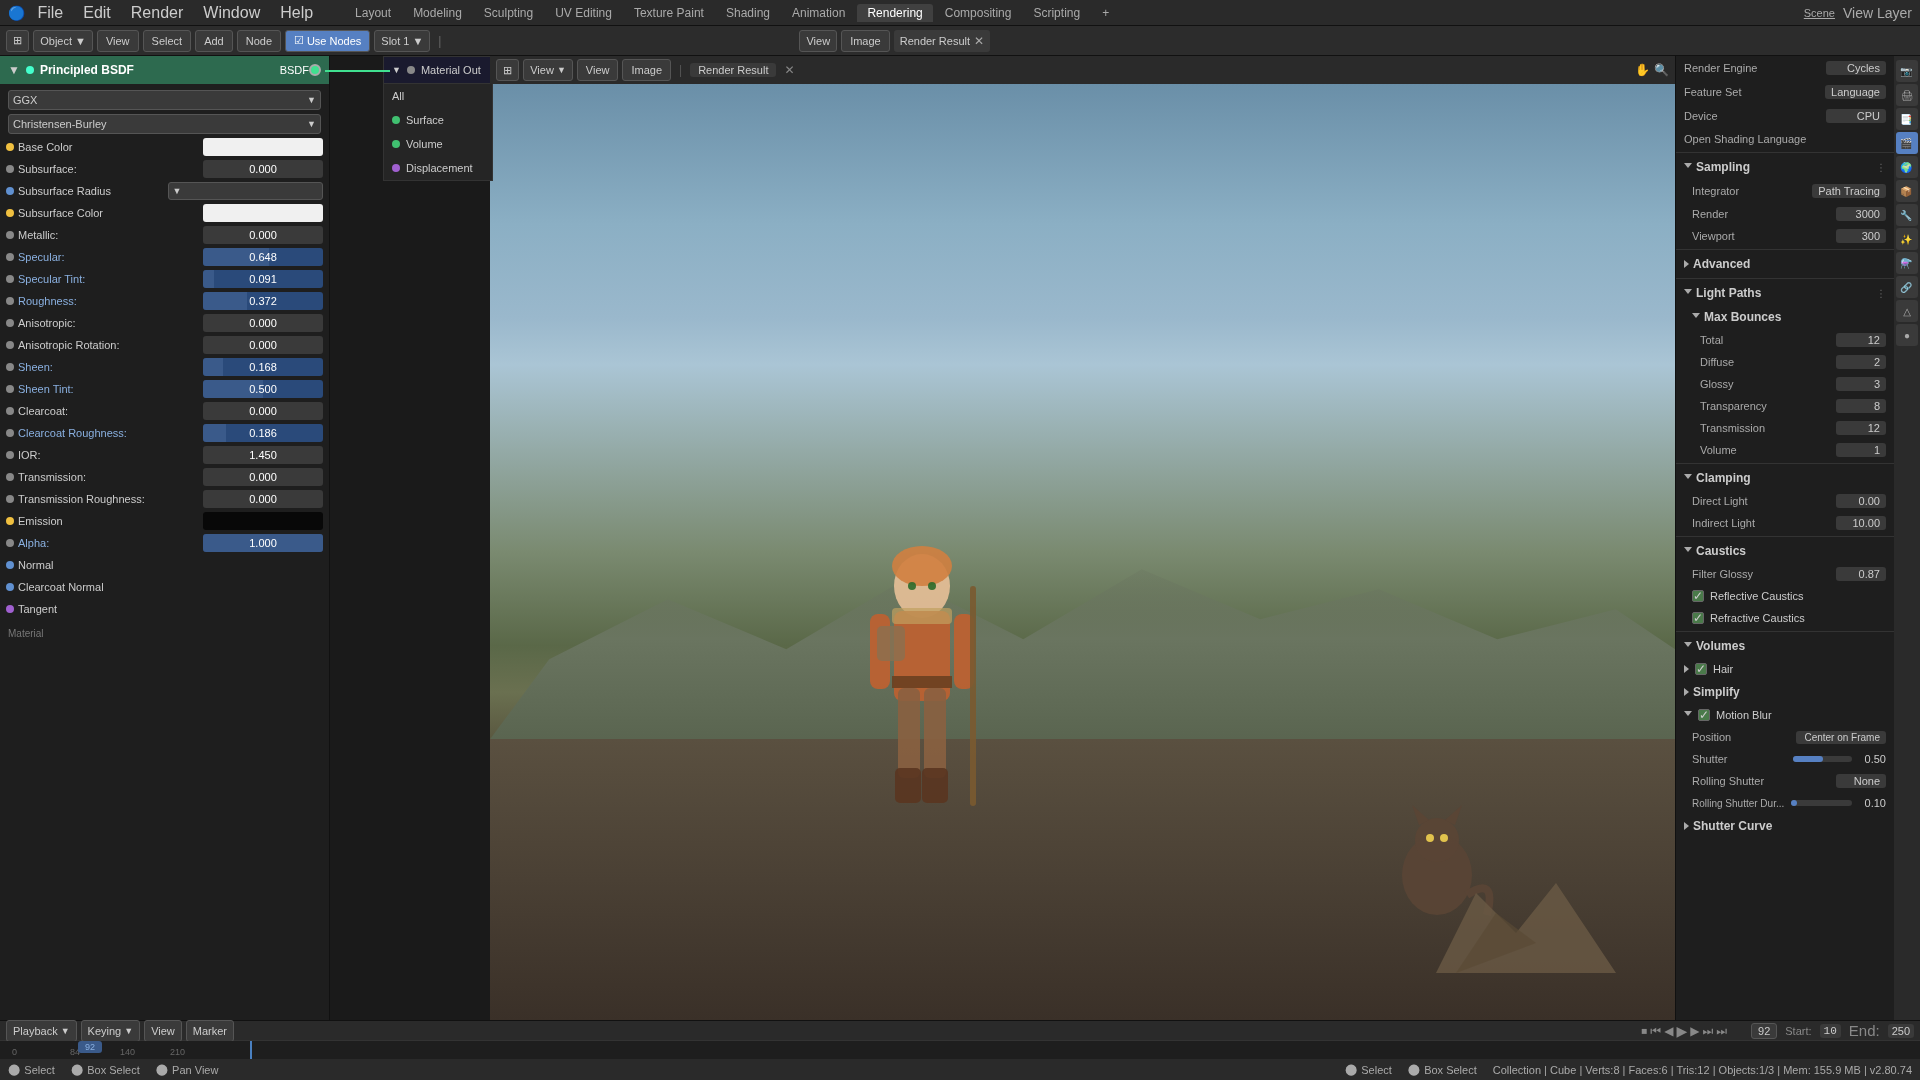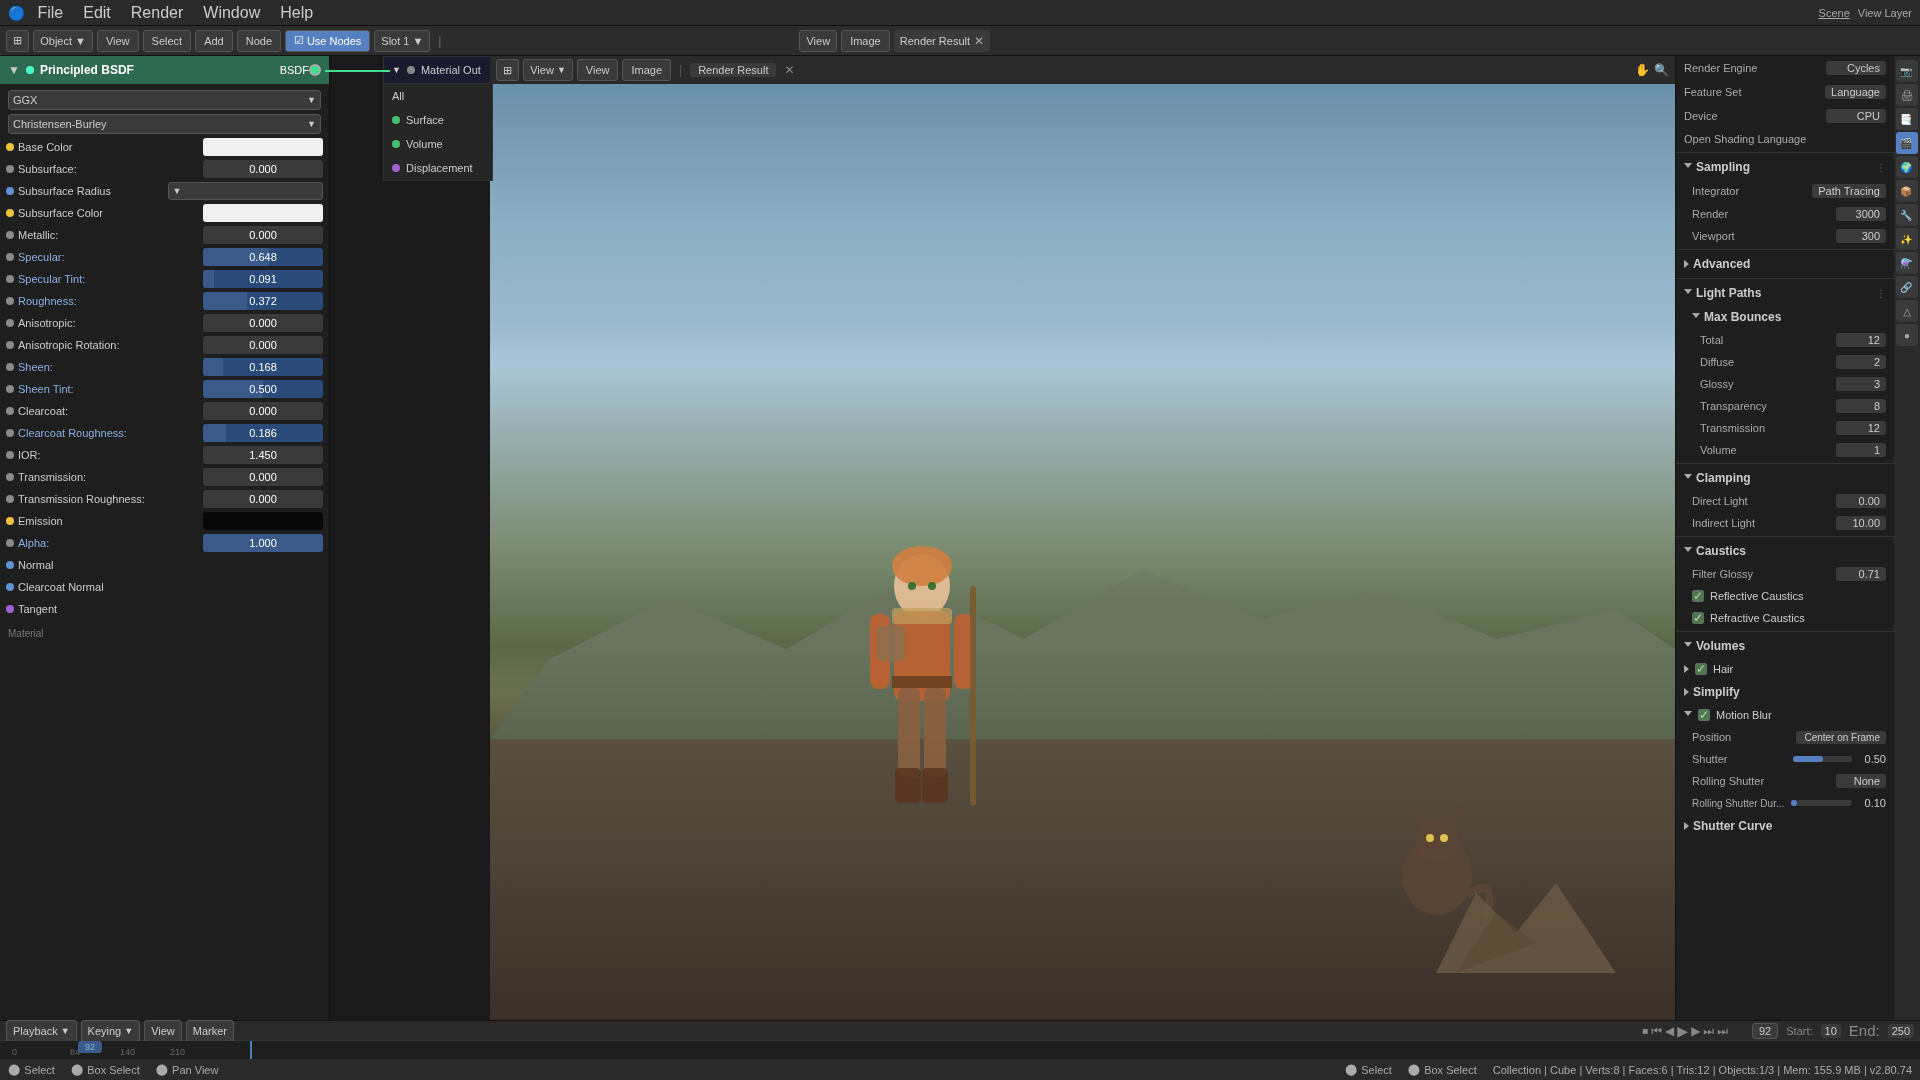--- a/index.html
+++ b/index.html
@@ -440,24 +440,37 @@
 <body>
 
 <div class="top-menubar">
   <span style="font-size:14px;">🔵</span>
   <span class="menu-item">File</span>
   <span class="menu-item">Edit</span>
   <span class="menu-item">Render</span>
   <span class="menu-item">Window</span>
   <span class="menu-item">Help</span>
 
+  <div class="workspace-tabs">
+    <span class="workspace-tab">Layout</span>
+    <span class="workspace-tab">Modeling</span>
+    <span class="workspace-tab">Sculpting</span>
+    <span class="workspace-tab">UV Editing</span>
+    <span class="workspace-tab">Texture Paint</span>
+    <span class="workspace-tab">Shading</span>
+    <span class="workspace-tab">Animation</span>
+    <span class="workspace-tab active">Rendering</span>
+    <span class="workspace-tab">Compositing</span>
+    <span class="workspace-tab">Scripting</span>
+    <span class="workspace-tab">+</span>
+  </div>
 
   <div style="margin-left:auto; display:flex; align-items:center; gap:8px;">
     <span style="font-size:11px; color:#aaa;text-decoration:underline;">Scene</span>
-    <span style="font-size:11px; color:#aaa;">View Layer</span>
+    <span style="font-size:14px; color:#aaa;">View Layer</span>
   </div>
 </div>
 
 <div class="toolbar-secondary">
   <div class="dropdown-btn">
     <span>⊞</span>
   </div>
   <div class="dropdown-btn">
     <span>Object</span>
     <span>▼</span>
@@ -932,21 +945,21 @@
     </div>
 
     <div class="section-divider"></div>
 
     <div class="rpanel-section">
       <div class="triangle open"></div>
       <span class="rpanel-section-label">Caustics</span>
     </div>
     <div class="rpanel-sub-row" style="margin-left:8px;">
       <span class="rpanel-sub-label">Filter Glossy</span>
-      <div class="rpanel-sub-value">0.71</div>
+      <div class="rpanel-sub-value">0.87</div>
     </div>
     <div class="checkbox-row" style="margin-left:8px;">
       <div class="checkbox">✓</div>
       <span class="checkbox-label">Reflective Caustics</span>
     </div>
     <div class="checkbox-row" style="margin-left:8px;">
       <div class="checkbox">✓</div>
       <span class="checkbox-label">Refractive Caustics</span>
     </div>
 
@@ -1035,21 +1048,21 @@
       <span style="cursor:pointer; color:#888; font-size:12px;">◀</span>
       <span style="cursor:pointer; color:#888; font-size:14px;">▶</span>
       <span style="cursor:pointer; color:#888; font-size:12px;">▶</span>
       <span style="cursor:pointer; color:#888; font-size:12px;">⏭</span>
       <span style="cursor:pointer; color:#888; font-size:12px;">⏭</span>
     </div>
 
     <div style="margin-left:20px; display:flex; align-items:center; gap:8px;">
       <div style="background:#3a3a3a; border-radius:3px; padding:1px 6px; font-size:11px; border:1px solid #555;">92</div>
       <span style="font-size:11px; color:#888;">Start:</span>
-      <div style="background:#3a3a3a; border-radius:3px; padding:1px 4px; font-size:11px;">10</div>
+      <div style="background:#3a3a3a; border-radius:3px; padding:1px 4px; font-size:11px;font-family:Liberation Mono, monospace;">10</div>
       <span style="font-size:15px; color:#888;">End:</span>
       <div style="background:#3a3a3a; border-radius:3px; padding:1px 4px; font-size:11px;">250</div>
     </div>
   </div>
 
   <div style="position:relative; height:18px; background:#1e1e1e; overflow:hidden;">
 
     <div style="position:absolute; left:0; right:0; top:0; bottom:0; display:flex;">
       
     </div>

